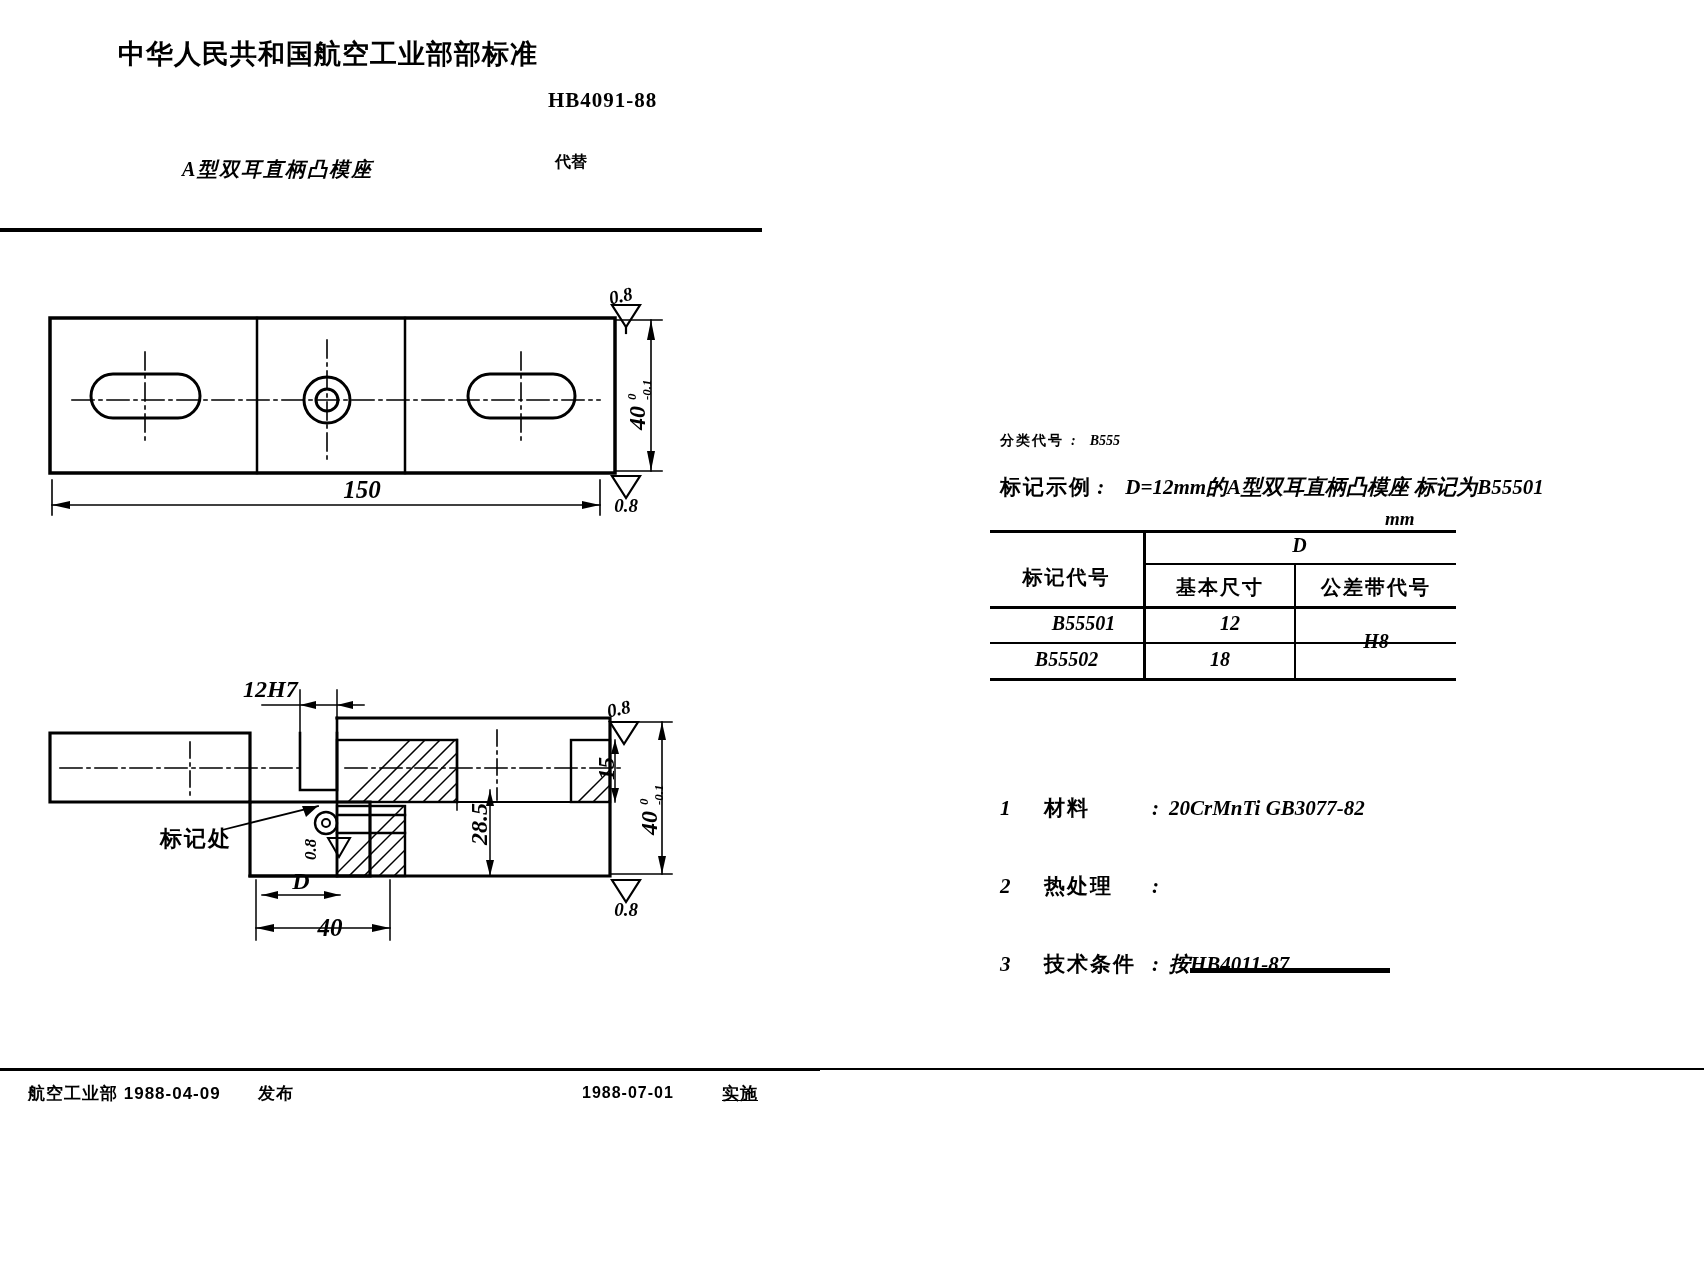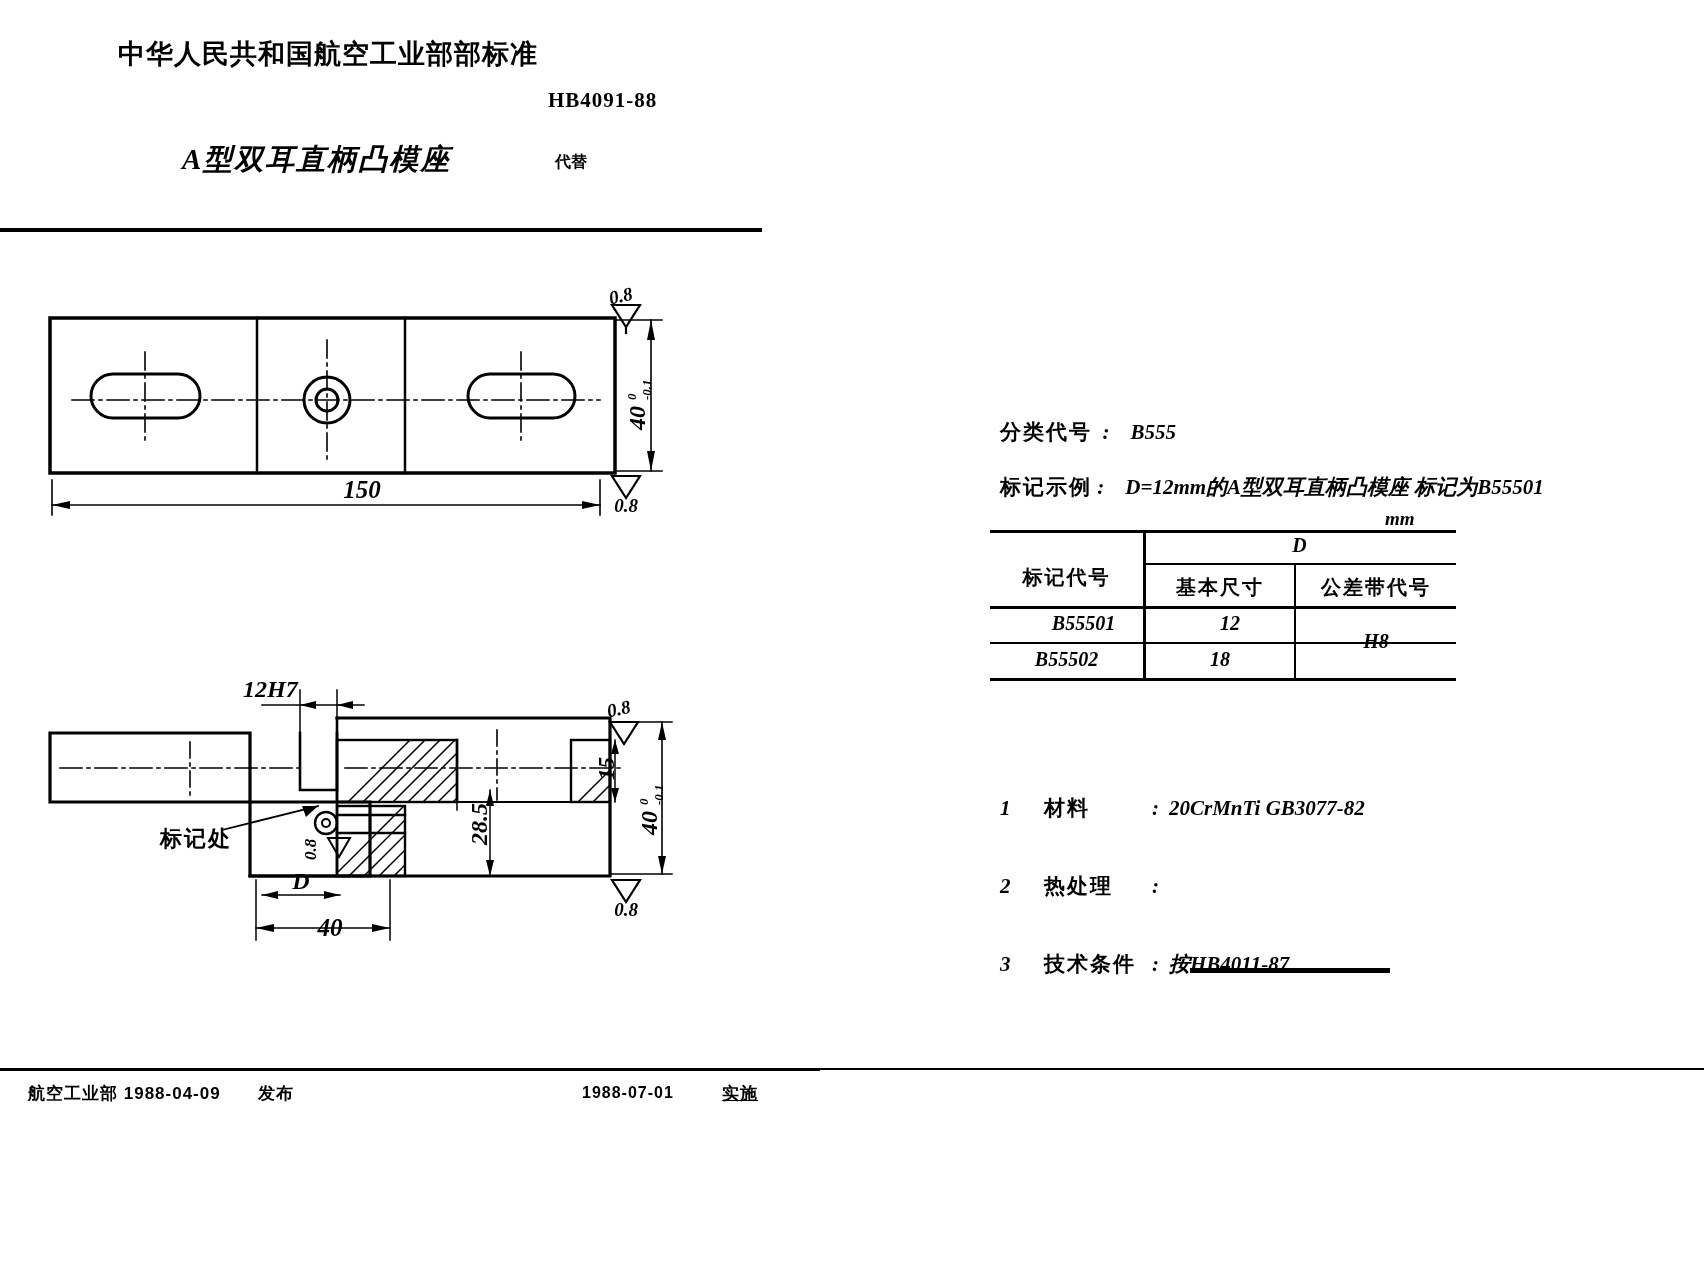--- a/index.html
+++ b/index.html
@@ -1,32 +1,32 @@
 <!DOCTYPE html>
 <html><head>
 <meta charset="utf-8">
 <style>
   html,body{margin:0;padding:0;background:#fff;}
   body{width:1704px;height:1283px;position:relative;font-family:"Liberation Serif",serif;color:#000;overflow:hidden;}
   .abs{position:absolute;}
   .hdr-org{left:118px;top:36px;font-family:"Liberation Sans",sans-serif;font-weight:bold;font-size:27px;letter-spacing:1px;}
   .hdr-std{left:548px;top:88px;font-family:"Liberation Serif",serif;font-weight:bold;font-size:21px;letter-spacing:1px;}
-  .hdr-title{left:182px;top:140px;font-size:29px;font-weight:bold;font-style:italic;letter-spacing:2px;}
+  .hdr-title{left:182px;top:156px;font-size:20px;font-weight:bold;font-style:italic;letter-spacing:2px;}
   .hdr-repl{left:555px;top:152px;font-size:16px;font-weight:bold;}
   .rule-top{left:0px;top:228px;width:762px;height:4px;background:#000;}
   .rule-bot1{left:0px;top:1068px;width:820px;height:3px;background:#000;}
   .rule-bot2{left:818px;top:1068px;width:886px;height:2px;background:#000;}
   .ft-a{left:28px;top:1082px;font-family:"Liberation Sans",sans-serif;font-size:17px;font-weight:bold;letter-spacing:1px;}
   .ft-b{left:258px;top:1082px;font-family:"Liberation Sans",sans-serif;font-size:17px;font-weight:bold;letter-spacing:1px;}
   .ft-c{left:582px;top:1084px;font-family:"Liberation Sans",sans-serif;font-size:16px;font-weight:bold;letter-spacing:1px;}
   .ft-d{left:722px;top:1082px;font-family:"Liberation Sans",sans-serif;font-size:17px;font-weight:bold;letter-spacing:1px;text-decoration:underline;}
 
   
   .rc{font-style:italic;font-weight:bold;}
-  .cls-line{left:1000px;top:418px;font-size:21px;}
+  .cls-line{left:1000px;top:432px;font-size:14px;}
   .mark-line{left:1000px;top:473px;font-size:21px;white-space:nowrap;}
   .lbl{font-style:normal;font-weight:bold;letter-spacing:2px;}
   .mm-lab{left:1385px;top:508px;font-size:19px;font-style:italic;font-weight:bold;}
 
   
   .tbl{left:990px;top:530px;width:466px;height:146px;}
   .tline{position:absolute;background:#000;}
   .tcell{position:absolute;text-align:center;font-style:italic;font-weight:bold;font-size:20px;}
   .tcell.cn{font-style:normal;letter-spacing:2px;}
 

